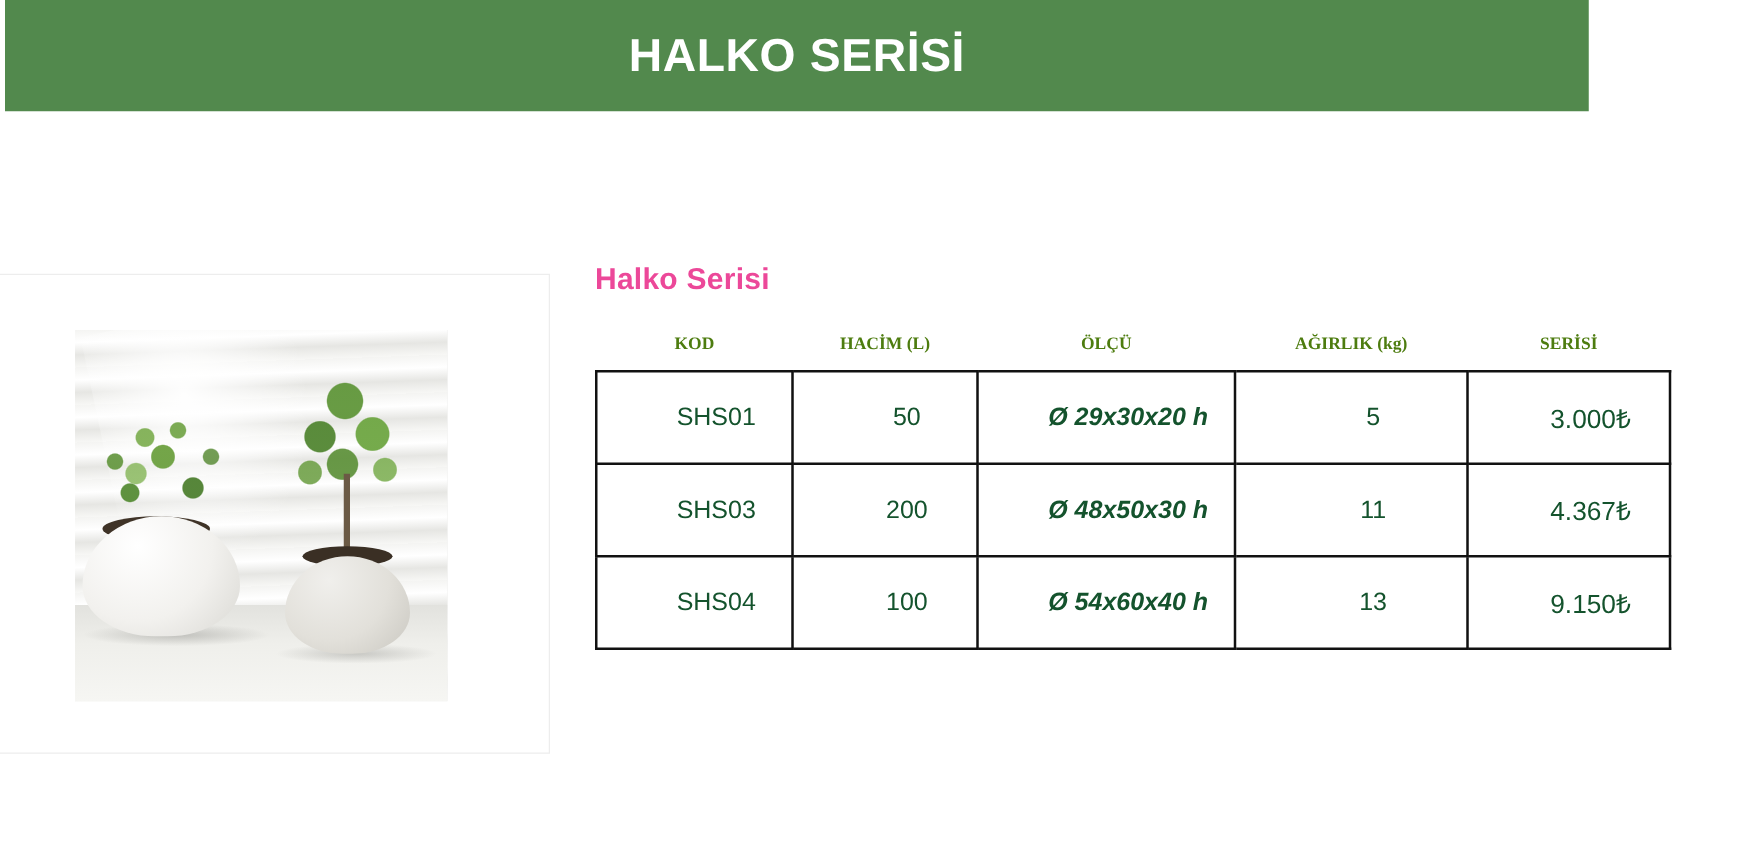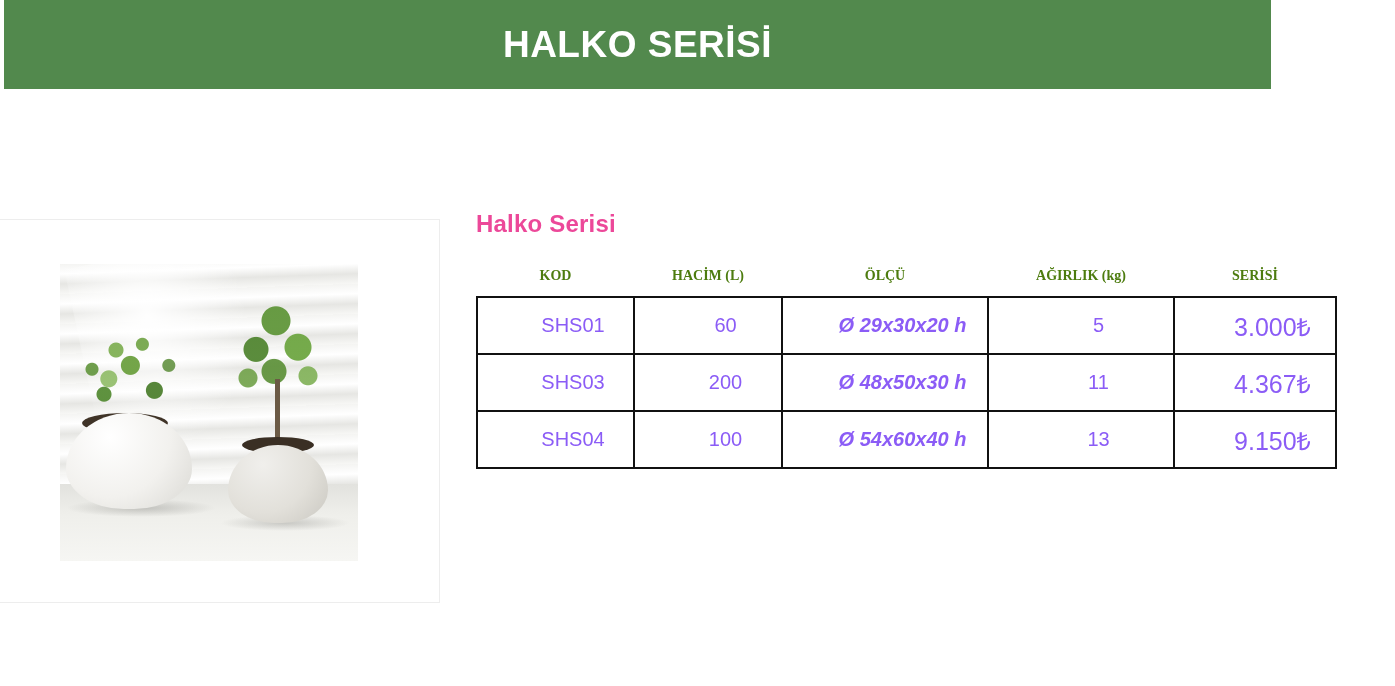--- a/index.html
+++ b/index.html
@@ -206,33 +206,33 @@
     text-align: center;
     padding: 4px 0 12px 0;
     border: none;
     background: #ffffff;
     font-family: Liberation Serif, serif;
   }
   table.spec td {
     border: 2px solid #111111;
     text-align: center;
     font-size: 20px;
-    color: #8b5cf6;
-    height: 57px;
+    color: #14532d;
+    height: 74px;
     background: #ffffff;
     font-family: "Liberation Sans", sans-serif;
     padding-left: 36px;
   }
   table.spec td.olcu {
     font-style: italic;
     font-weight: bold;
     font-size: 20px;
   }
   table.spec td.fiyat {
-    font-size: 25px;
+    font-size: 21px;
     text-align: center;
   }
   .col-kod    { width: 157px; }
   .col-hacim  { width: 148px; }
   .col-olcu   { width: 206px; }
   .col-agirlik{ width: 186px; }
   .col-fiyat  { width: 162px; }
 </style>
 </head>
 <body>
@@ -276,21 +276,21 @@
           <th>KOD</th>
           <th>HACİM (L)</th>
           <th>ÖLÇÜ</th>
           <th>AĞIRLIK (kg)</th>
           <th>SERİSİ</th>
         </tr>
       </thead>
       <tbody>
         <tr>
           <td>SHS01</td>
-          <td>60</td>
+          <td>50</td>
           <td class="olcu">Ø 29x30x20 h</td>
           <td>5</td>
           <td class="fiyat">3.000₺</td>
         </tr>
         <tr>
           <td>SHS03</td>
           <td>200</td>
           <td class="olcu">Ø 48x50x30 h</td>
           <td>11</td>
           <td class="fiyat">4.367₺</td>

